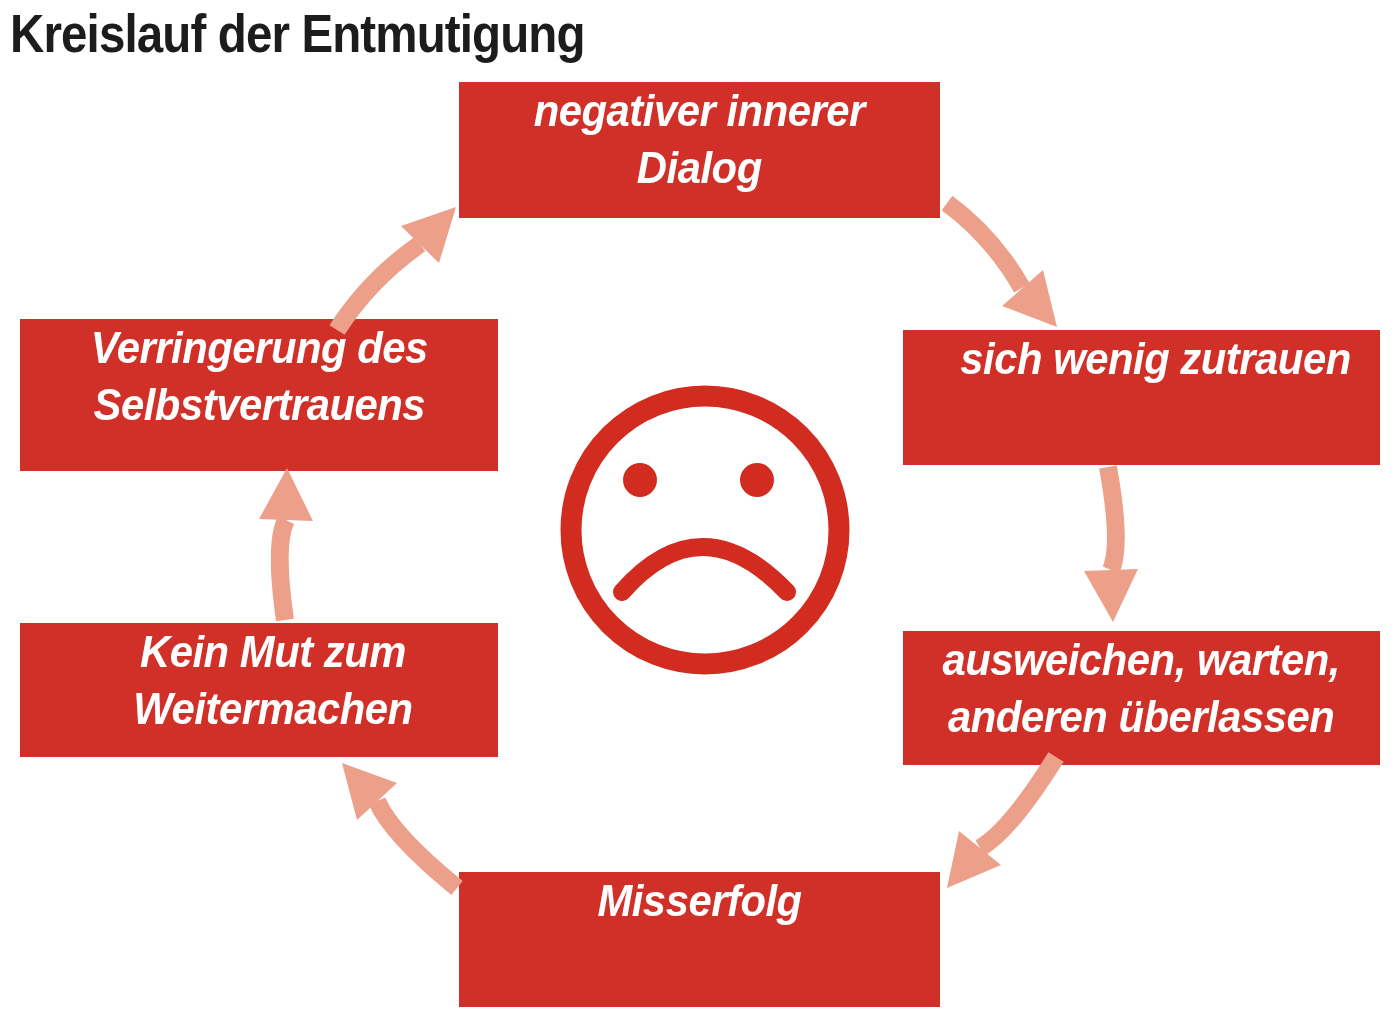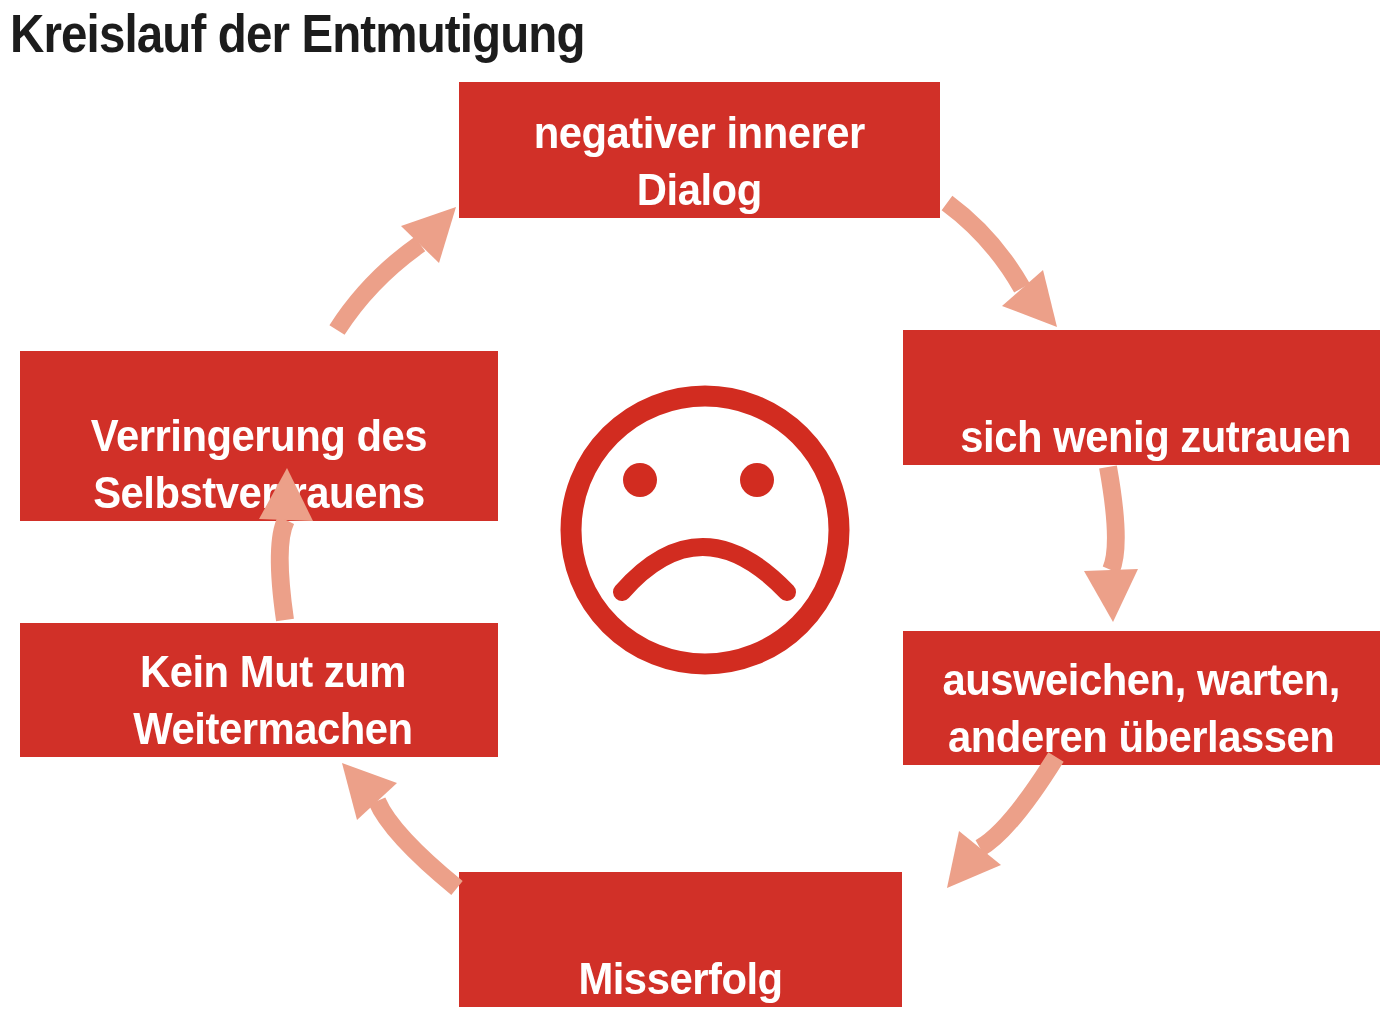--- a/index.html
+++ b/index.html
@@ -30,40 +30,41 @@
     letter-spacing: -1px;
     color: var(--title);
     transform: scaleX(0.88);
     transform-origin: left top;
     white-space: nowrap;
   }
   .box {
     position: absolute;
     background: var(--box-red);
     display: flex;
-    align-items: flex-end;
+    align-items: flex-start;
     justify-content: center;
     text-align: center;
+    font-style: italic;
   }
   .box .label {
     color: var(--box-text);
     font-size: 44px;
     font-weight: bold;
     line-height: 1.3;
     letter-spacing: -0.5px;
     white-space: pre-line;
     transform: scaleX(0.95);
     transform-origin: center center;
   }
   .box-top         { left: 459px; top: 82px;  width: 481px; height: 136px; }
   .box-right-upper { left: 903px; top: 330px; width: 477px; height: 135px; padding-left: 28px; }
   .box-right-lower { left: 903px; top: 631px; width: 477px; height: 134px; }
-  .box-bottom      { left: 459px; top: 872px; width: 443px; height: 135px; }
+  .box-bottom      { left: 459px; top: 872px; width: 481px; height: 135px; }
   .box-left-lower  { left: 20px;  top: 623px; width: 478px; height: 134px; padding-left: 28px; }
-  .box-left-upper  { left: 20px;  top: 351px; width: 478px; height: 170px; }
+  .box-left-upper  { left: 20px;  top: 319px; width: 478px; height: 152px; }
 
   svg.overlay {
     position: absolute;
     left: 0; top: 0;
     width: 1400px; height: 1023px;
   }
   .arrow-shaft {
     fill: none;
     stroke: var(--arrow);
     stroke-width: 18px;

